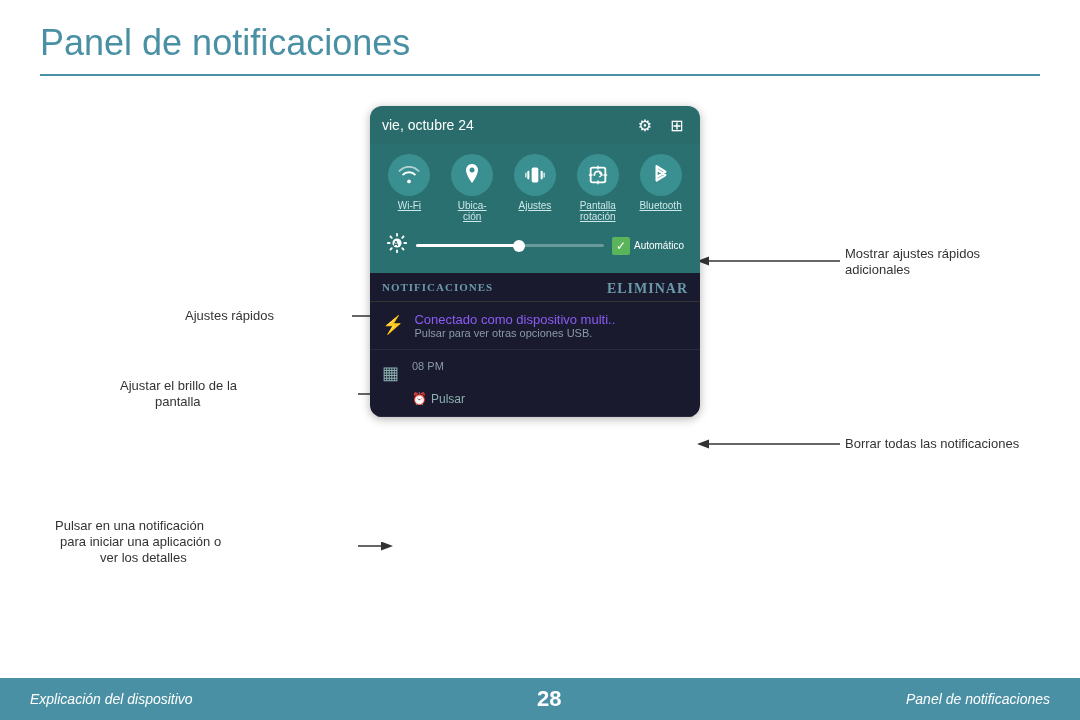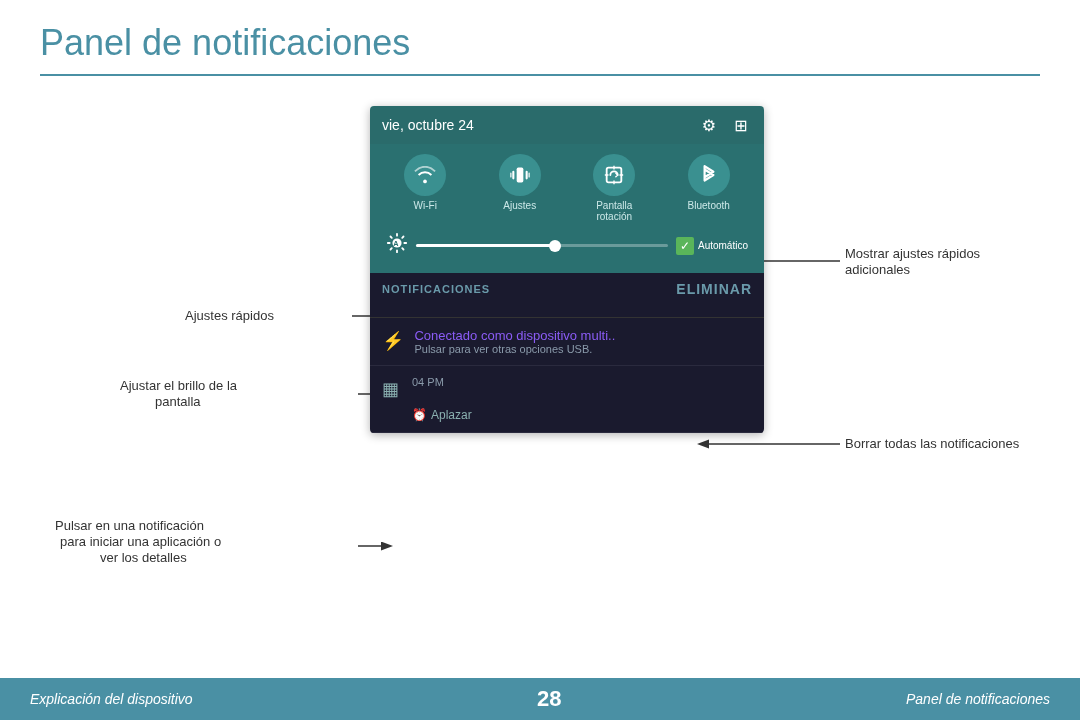--- a/index.html
+++ b/index.html
@@ -30,22 +30,22 @@
       position: relative;
       width: 100%;
       height: calc(100% - 130px);
     }
 
     
     .phone-mockup {
       position: absolute;
       left: 370px;
       top: 30px;
-      width: 394px;
-      border-radius: 4px;
+      width: 330px;
+      border-radius: 12px;
       overflow: hidden;
       box-shadow: 0 2px 10px rgba(0,0,0,0.3);
     }
 
     
     .phone-topbar {
       background: #2a6b6b;
       display: flex;
       justify-content: space-between;
       align-items: center;
@@ -95,20 +95,21 @@
       display: flex;
       align-items: center;
       justify-content: center;
       font-size: 18px;
       color: white;
     }
     .quick-btn-label {
       text-align: center;
       font-size: 10px;
       color: #cce8e8;
+      text-decoration: underline;
     }
 
     
     .brightness-row {
       display: flex;
       align-items: center;
       padding: 4px 8px;
       gap: 8px;
       background: #2a7070;
     }
@@ -159,23 +160,23 @@
       color: white;
     }
 
     
     .notifications-area {
       background: #1a1a2e;
     }
     .notifications-header {
       display: flex;
       justify-content: space-between;
-      align-items: center;
-      padding: 8px 12px 20px;
+      padding: 8px 12px 4px;
       border-bottom: 1px solid #333;
+      font-family: Liberation Serif, serif;
     }
     .notif-label {
       color: #6a9aaa;
       font-size: 11px;
       letter-spacing: 1px;
       font-weight: bold;
     }
     .eliminar-btn {
       color: #6a9aaa;
       font-size: 14px;
@@ -332,20 +333,29 @@
           <div class="quick-btn-icon">
             <svg width="22" height="18" viewBox="0 0 24 18" fill="none">
               <path d="M12 14a2 2 0 1 1 0 4 2 2 0 0 1 0-4z" fill="white"></path>
               <path d="M5 9c1.9-1.9 4.4-3 7-3s5.1 1.1 7 3" stroke="white" stroke-width="2" fill="none"></path>
               <path d="M1 5C4.7 1.3 9.1 0 12 0s7.3 1.3 11 5" stroke="white" stroke-width="2" fill="none" opacity="0.6"></path>
             </svg>
           </div>
           <span class="quick-btn-label">Wi-Fi</span>
         </div>
 
+        <div class="quick-btn">
+          <div class="quick-btn-icon">
+            <svg width="16" height="22" viewBox="0 0 16 22" fill="none">
+              <path d="M8 0C4.7 0 2 2.7 2 6c0 5.25 6 13 6 13s6-7.75 6-13c0-3.3-2.7-6-6-6z" fill="white"></path>
+              <circle cx="8" cy="6" r="2.5" fill="#3a9090"></circle>
+            </svg>
+          </div>
+          <span class="quick-btn-label">Ubica-<br>ción</span>
+        </div>
 
         <div class="quick-btn">
           <div class="quick-btn-icon">
             <svg width="20" height="20" viewBox="0 0 24 24" fill="none">
               <rect x="8" y="3" width="8" height="18" rx="2" fill="white"></rect>
               <path d="M4 8v8M20 8v8" stroke="white" stroke-width="2.5" stroke-linecap="round"></path>
               <path d="M1 10v4M23 10v4" stroke="white" stroke-width="2" stroke-linecap="round" opacity="0.7"></path>
             </svg>
           </div>
           <span class="quick-btn-label">Ajustes</span>
@@ -403,27 +413,27 @@
         <div class="notif-content">
           <div class="notif-title">Conectado como dispositivo multi..</div>
           <div class="notif-subtitle">Pulsar para ver otras opciones USB.</div>
         </div>
       </div>
 
       <div class="reunion-item">
         <div class="reunion-main">
           <span class="notif-icon">▦</span>
           <div class="notif-content">
-            <div class="notif-subtitle">04 PM</div>
+            <div class="notif-subtitle">08 PM</div>
           </div>
         </div>
         <div class="reunion-actions">
           <div class="aplazar-btn">
             <span>⏰</span>
-            <span>Aplazar</span>
+            <span>Pulsar</span>
           </div>
         </div>
       </div>
     </div>
   </div>
 </div>
 
 <div class="footer">
   <span class="footer-left">Explicación del dispositivo</span>
   <span class="footer-center">28</span>

